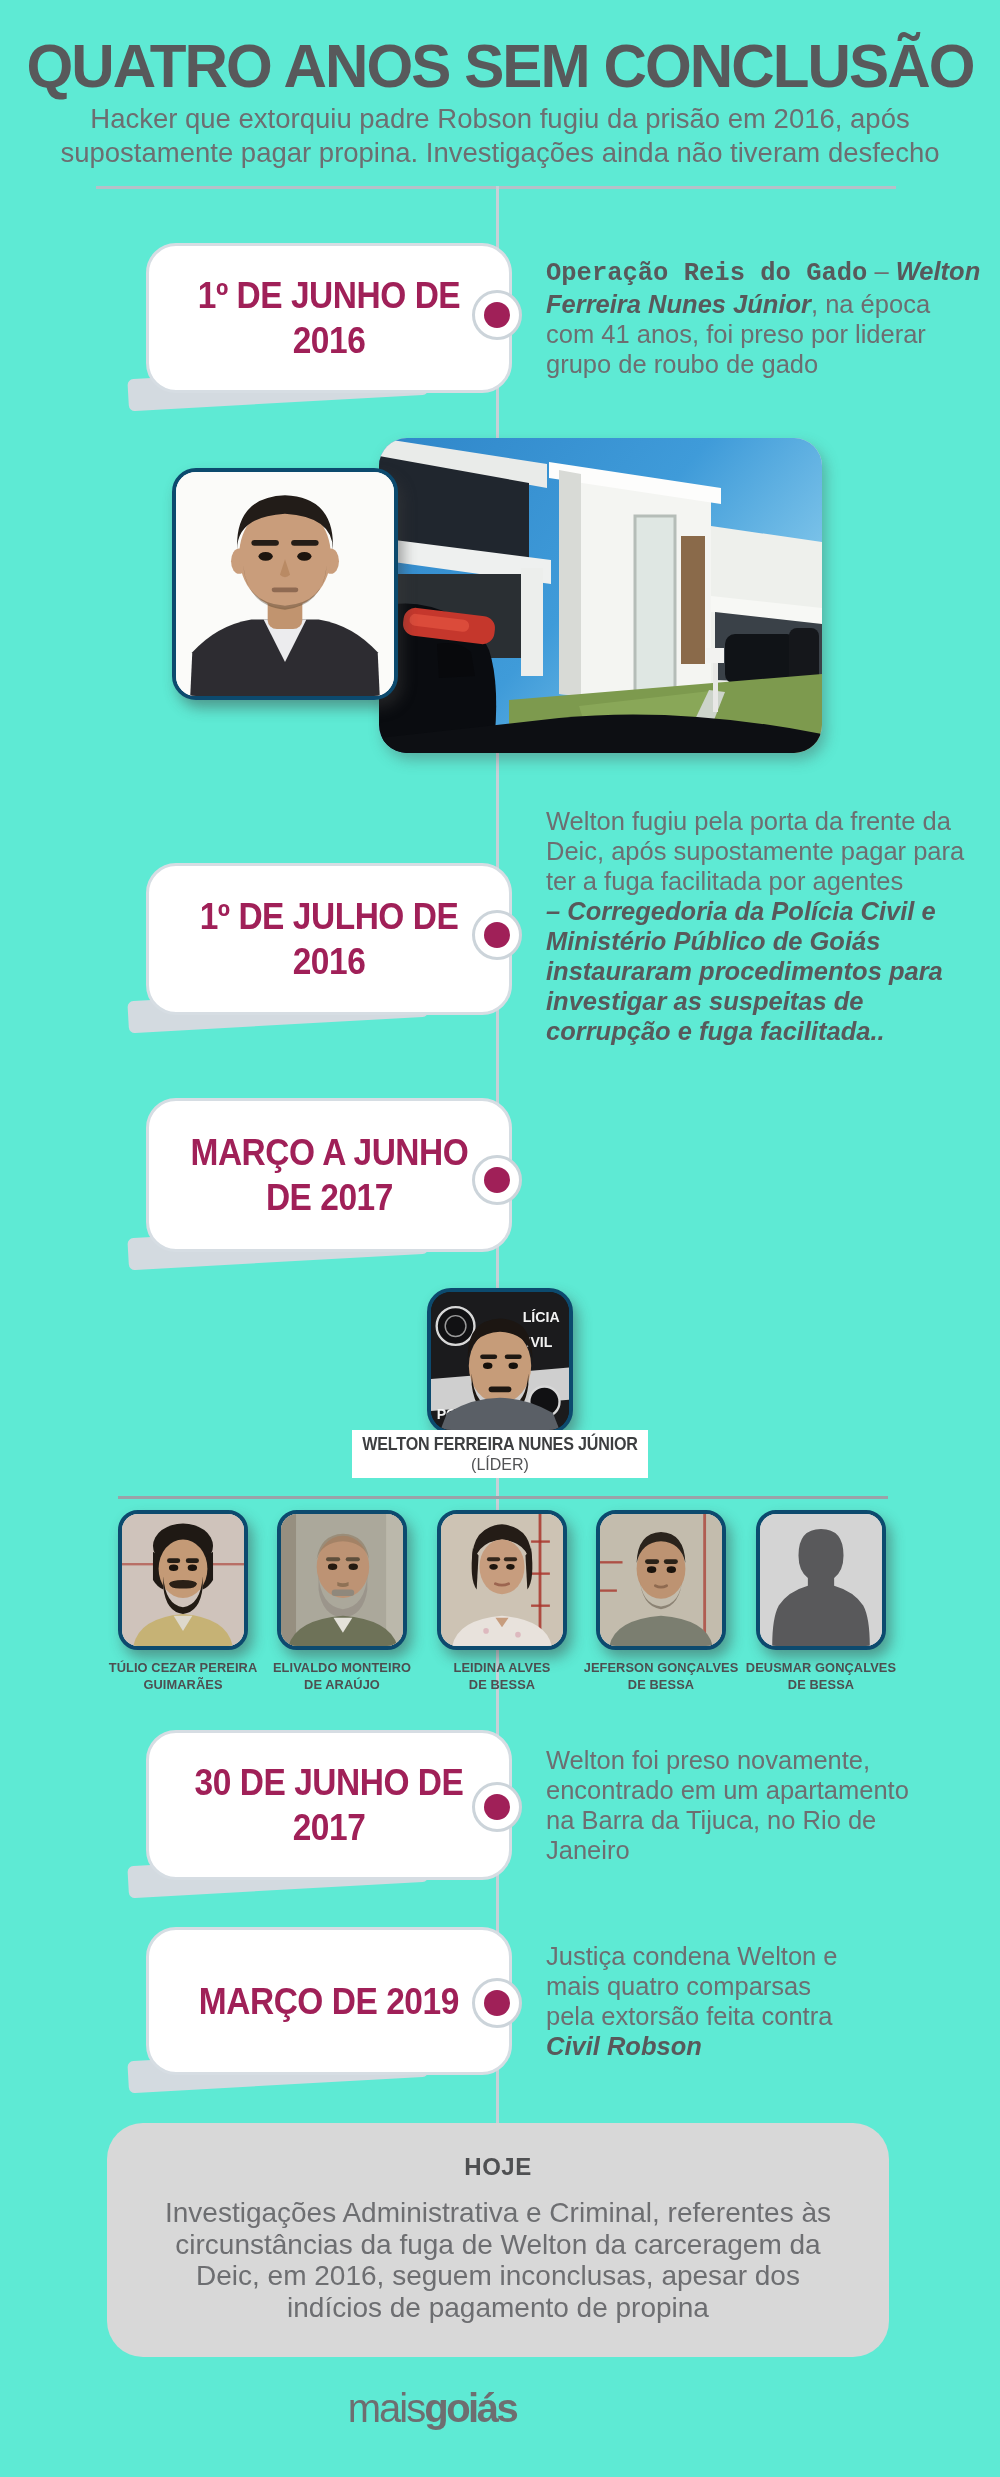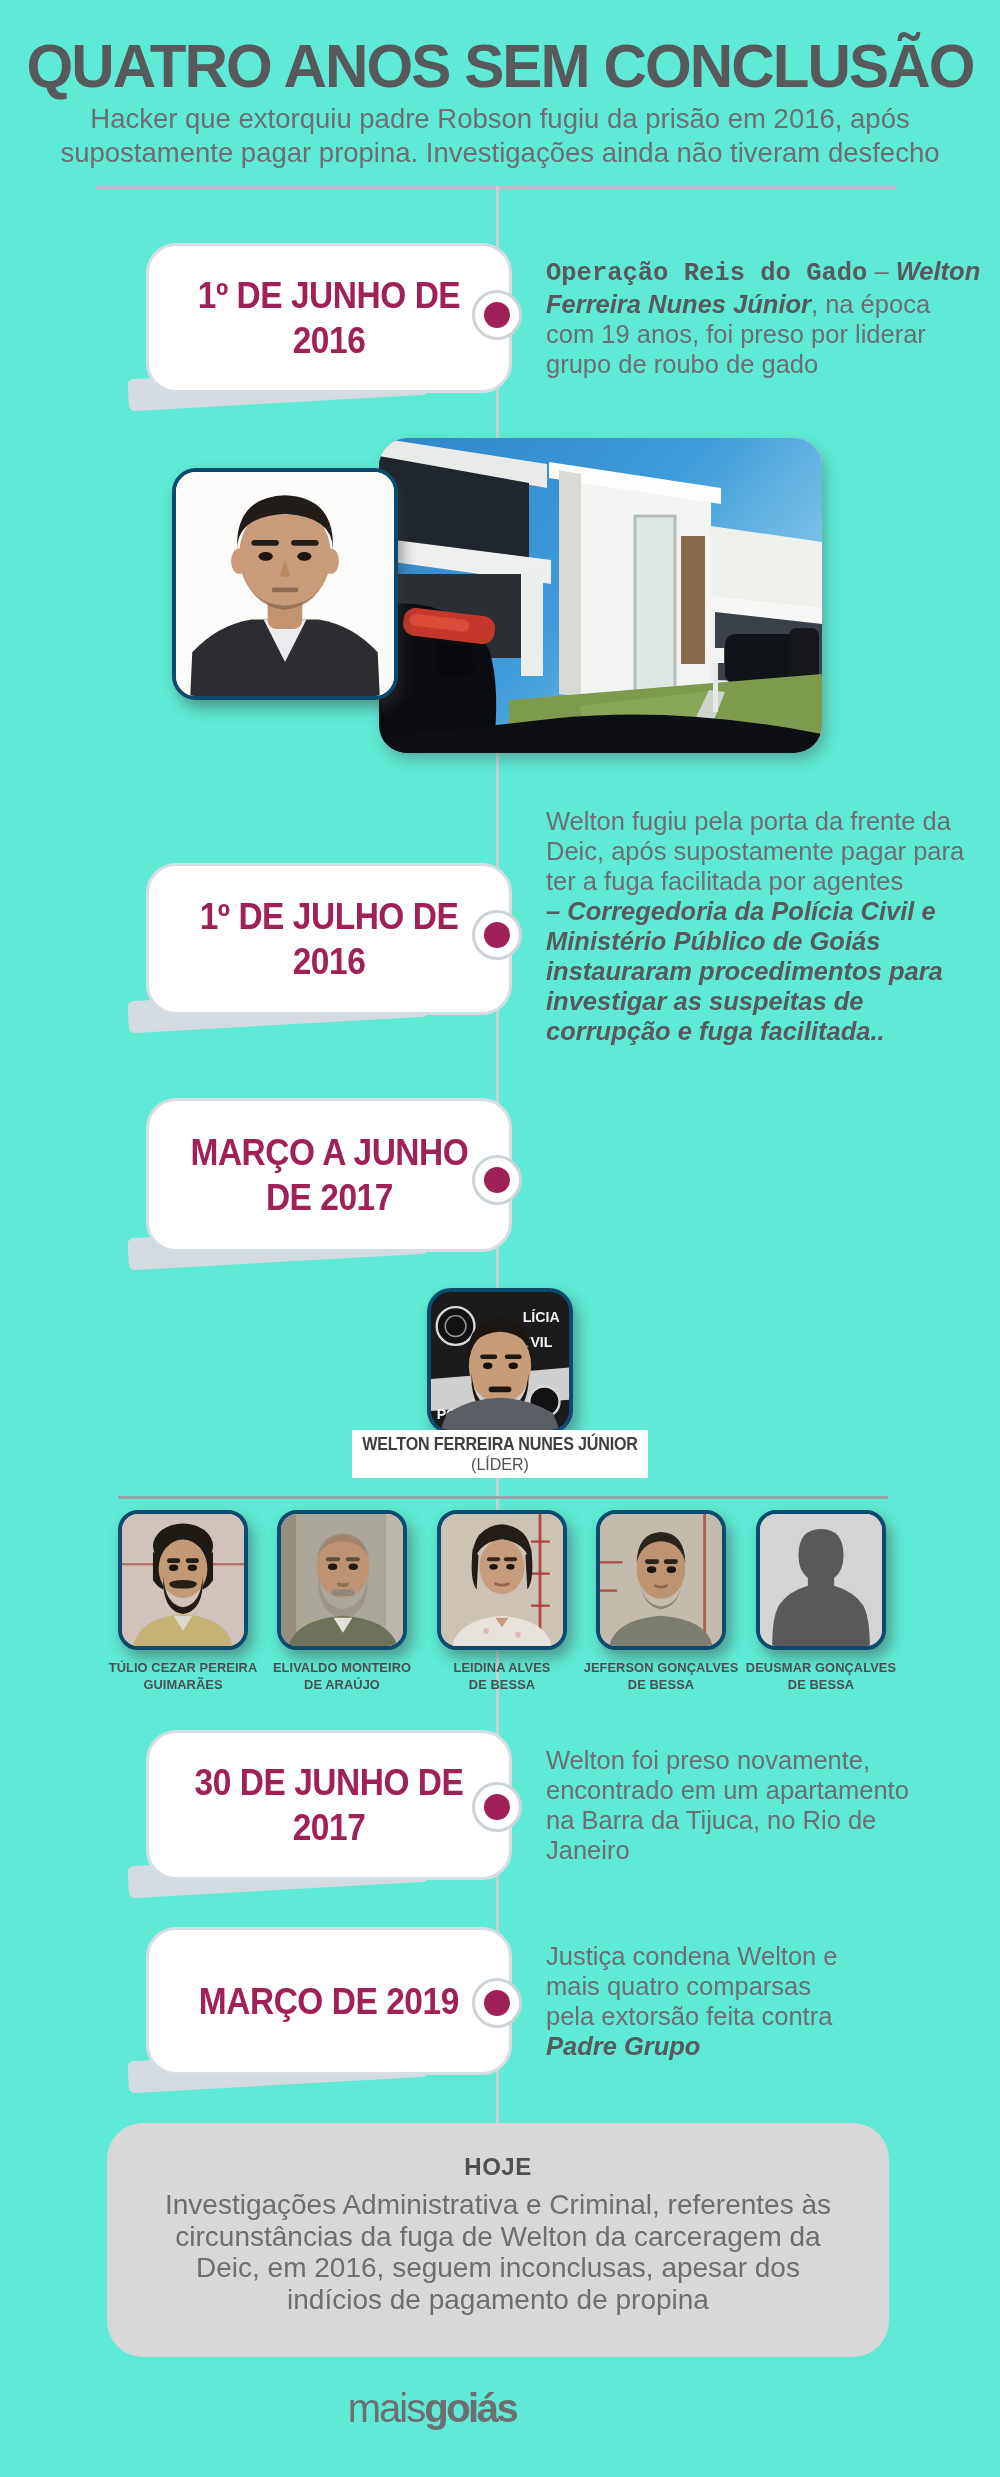--- a/index.html
+++ b/index.html
@@ -44,21 +44,21 @@
 
   .org-line{position:absolute;top:1496px;left:118px;width:770px;height:3px;background:var(--org-line);z-index:1;}
 
   .suspect-name{position:absolute;top:1659px;width:170px;text-align:center;font-size:13.5px;
                 font-weight:700;line-height:17px;color:var(--name-text);letter-spacing:.1px;
                 white-space:pre-line;transform:scaleX(.95);}
 
   .today-box{position:absolute;left:107px;top:2123px;width:782px;height:234px;background:var(--box-bg);
              border-radius:36px;text-align:center;box-sizing:border-box;padding-top:26px;z-index:2;}
   .today-title{font-size:24px;font-weight:800;letter-spacing:.5px;color:#4F5052;line-height:36px;}
-  .today-body{margin-top:4px;font-size:28px;line-height:31.5px;color:var(--body);white-space:pre-line;}
+  .today-body{margin-top:12px;font-size:28px;line-height:31.5px;color:var(--body);white-space:pre-line;}
 
   .logo{position:absolute;top:2386px;left:0;width:864px;text-align:center;font-size:40px;
         color:var(--logo);letter-spacing:-2px;}
   .logo-light{font-weight:400;}
   .logo-bold{font-weight:800;letter-spacing:-2.5px;}
 </style>
 </head>
 <body>
 
 <div id="canvas">
@@ -72,21 +72,21 @@
 
   <div class="fold" style="top:371px"></div>
   <div class="card" style="top:243px;height:150px">
     <div class="date">1º DE JUNHO DE 2016</div>
   </div>
   <div class="marker" style="top:290px">
       <div class="marker-dot"></div>
     </div>
   <div class="entry-text" style="top:256px"><span class="seg-b">Operação Reis do Gado</span><span class="seg-r"> – </span><span class="seg-bi">Welton
 Ferreira Nunes Júnior</span><span class="seg-r">, na época
-com 19 anos, foi preso por liderar
+com 41 anos, foi preso por liderar
 grupo de roubo de gado</span></div>
 
   <div class="photo" style="left:379px;top:438px;width:443px;height:315px;border-radius:28px;box-shadow:4px 7px 14px rgba(70,70,70,.35);z-index:2">
     <svg viewBox="0 0 443 315" preserveAspectRatio="none">
       <defs>
         <linearGradient id="sky" x1="0" y1="0" x2="1" y2="0.6">
           <stop offset="0" stop-color="#2F86C9"></stop>
             <stop offset="0.55" stop-color="#3F9BD9"></stop>
             <stop offset="1" stop-color="#8ECFEE"></stop>
         </linearGradient>
@@ -312,21 +312,21 @@
   <div class="fold" style="top:2053px"></div>
   <div class="card" style="top:1927px;height:148px">
     <div class="date">MARÇO DE 2019</div>
   </div>
   <div class="marker" style="top:1978px">
       <div class="marker-dot"></div>
     </div>
   <div class="entry-text" style="top:1941px"><span class="seg-r">Justiça condena Welton e
 mais quatro comparsas
 pela extorsão feita contra
-</span><span class="seg-bi">Padre Grupo</span></div>
+</span><span class="seg-bi">Civil Robson</span></div>
 
   <div class="today-box">
     <div class="today-title">HOJE</div>
     <div class="today-body">Investigações Administrativa e Criminal, referentes às
 circunstâncias da fuga de Welton da carceragem da
 Deic, em 2016, seguem inconclusas, apesar dos
 indícios de pagamento de propina</div>
   </div>
 
   <div class="logo"><span class="logo-light">mais</span><span class="logo-bold">goiás</span></div>

